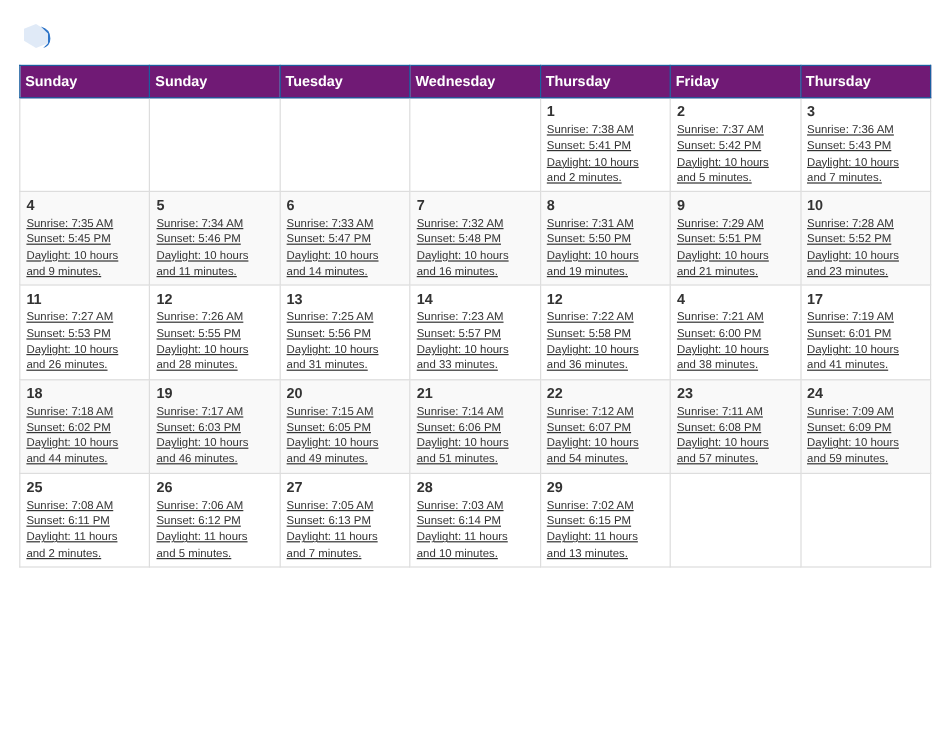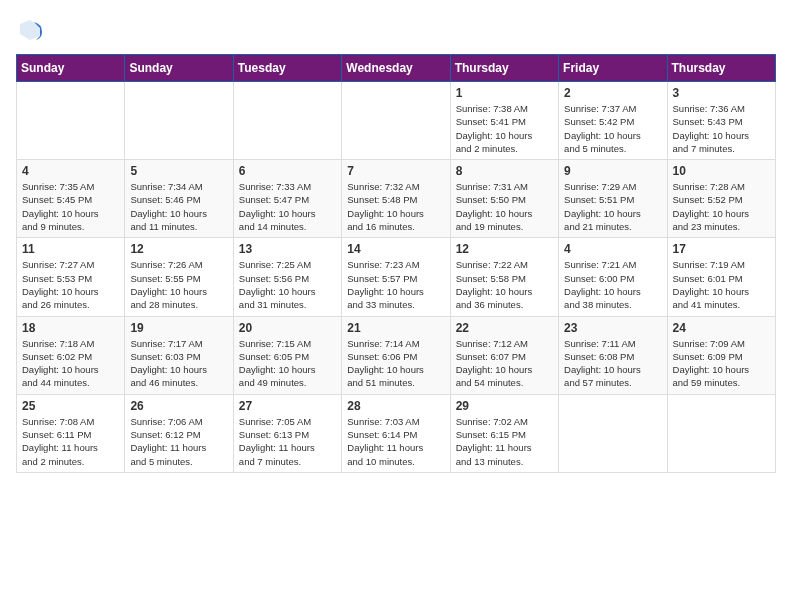--- a/index.html
+++ b/index.html
@@ -67,20 +67,21 @@
     .day-number {
       font-size: 12px;
       font-weight: bold;
       display: block;
       margin-bottom: 2px;
     }
     .day-info {
       font-size: 9.5px;
       line-height: 1.4;
       color: #333;
+      text-decoration: underline;
     }
     .empty-cell {
       background: #f5f5f5;
     }
   </style>
 </head>
 <body>
 
 <div class="header-area">
   <div class="logo-area">

